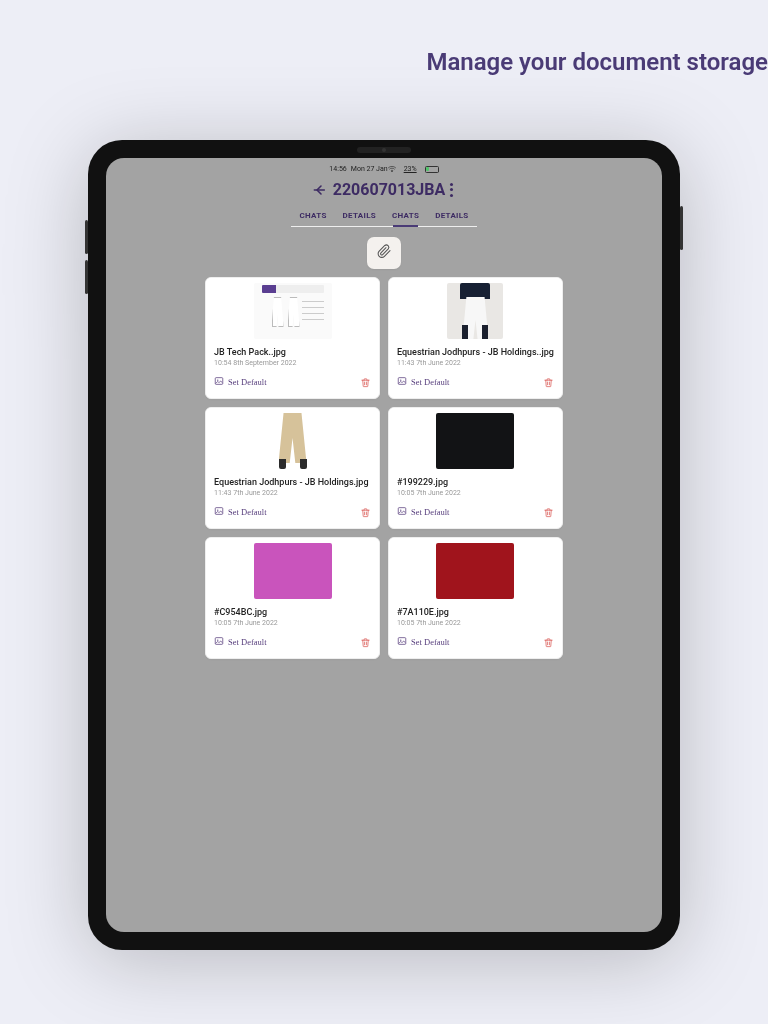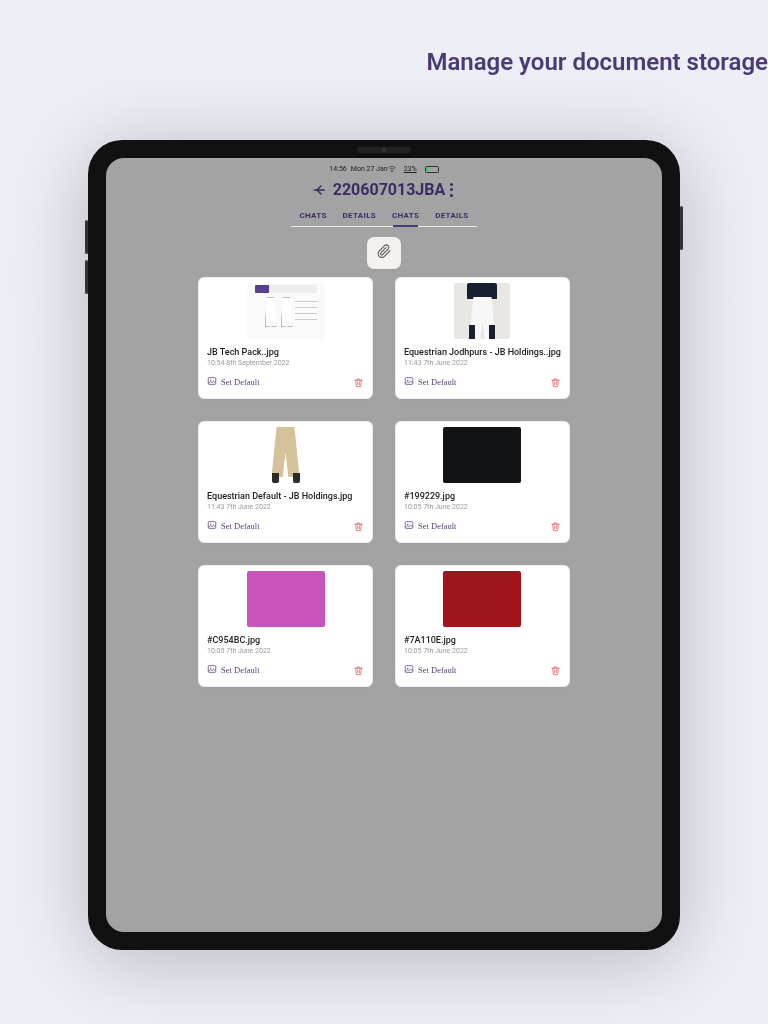--- a/index.html
+++ b/index.html
@@ -127,21 +127,21 @@
     border-radius:7px;
     display:flex; align-items:center; justify-content:center;
     box-shadow: 0 1px 2px rgba(0,0,0,0.05);
   }
   .attach-btn svg { width:16px; height:16px; color:#555;}
 
   
   .media-grid {
     display:grid;
     grid-template-columns: 1fr 1fr;
-    gap:22px;
+    gap:8px;
     padding: 0 10px 10px 10px;
   }
   .media-card {
     background:#fff;
     border:1px solid #eee;
     border-radius:6px;
     overflow:hidden;
     display:flex;
     flex-direction:column;
     box-shadow: 0 1px 2px rgba(0,0,0,0.03);
@@ -349,21 +349,21 @@
             <div class="thumb-area">
               <div class="thumb-box" style="width:44px;height:56px;">
                 <div class="thumb-jodhpur-tan">
                   <div class="legs"></div>
                   <div class="boot-l"></div>
                   <div class="boot-r"></div>
                 </div>
               </div>
             </div>
             <div class="card-body">
-              <div class="file-name">Equestrian Default - JB Holdings.jpg</div>
+              <div class="file-name">Equestrian Jodhpurs - JB Holdings.jpg</div>
               <div class="file-meta">11:43 7th June 2022</div>
             </div>
             <div class="card-foot">
               <div class="set-default">
                 <span><svg class="img-icon" viewBox="0 0 24 24" fill="none">
                     <rect x="3" y="4" width="18" height="16" rx="2" stroke="#563d7c" stroke-width="1.8"></rect>
                     <circle cx="9" cy="10" r="1.5" fill="#563d7c"></circle>
                     <path d="M4 18l5-5 3 3 4-4 4 4" stroke="#563d7c" stroke-width="1.8" stroke-linejoin="round"></path>
                   </svg></span>
                 <span>Set Default</span>

